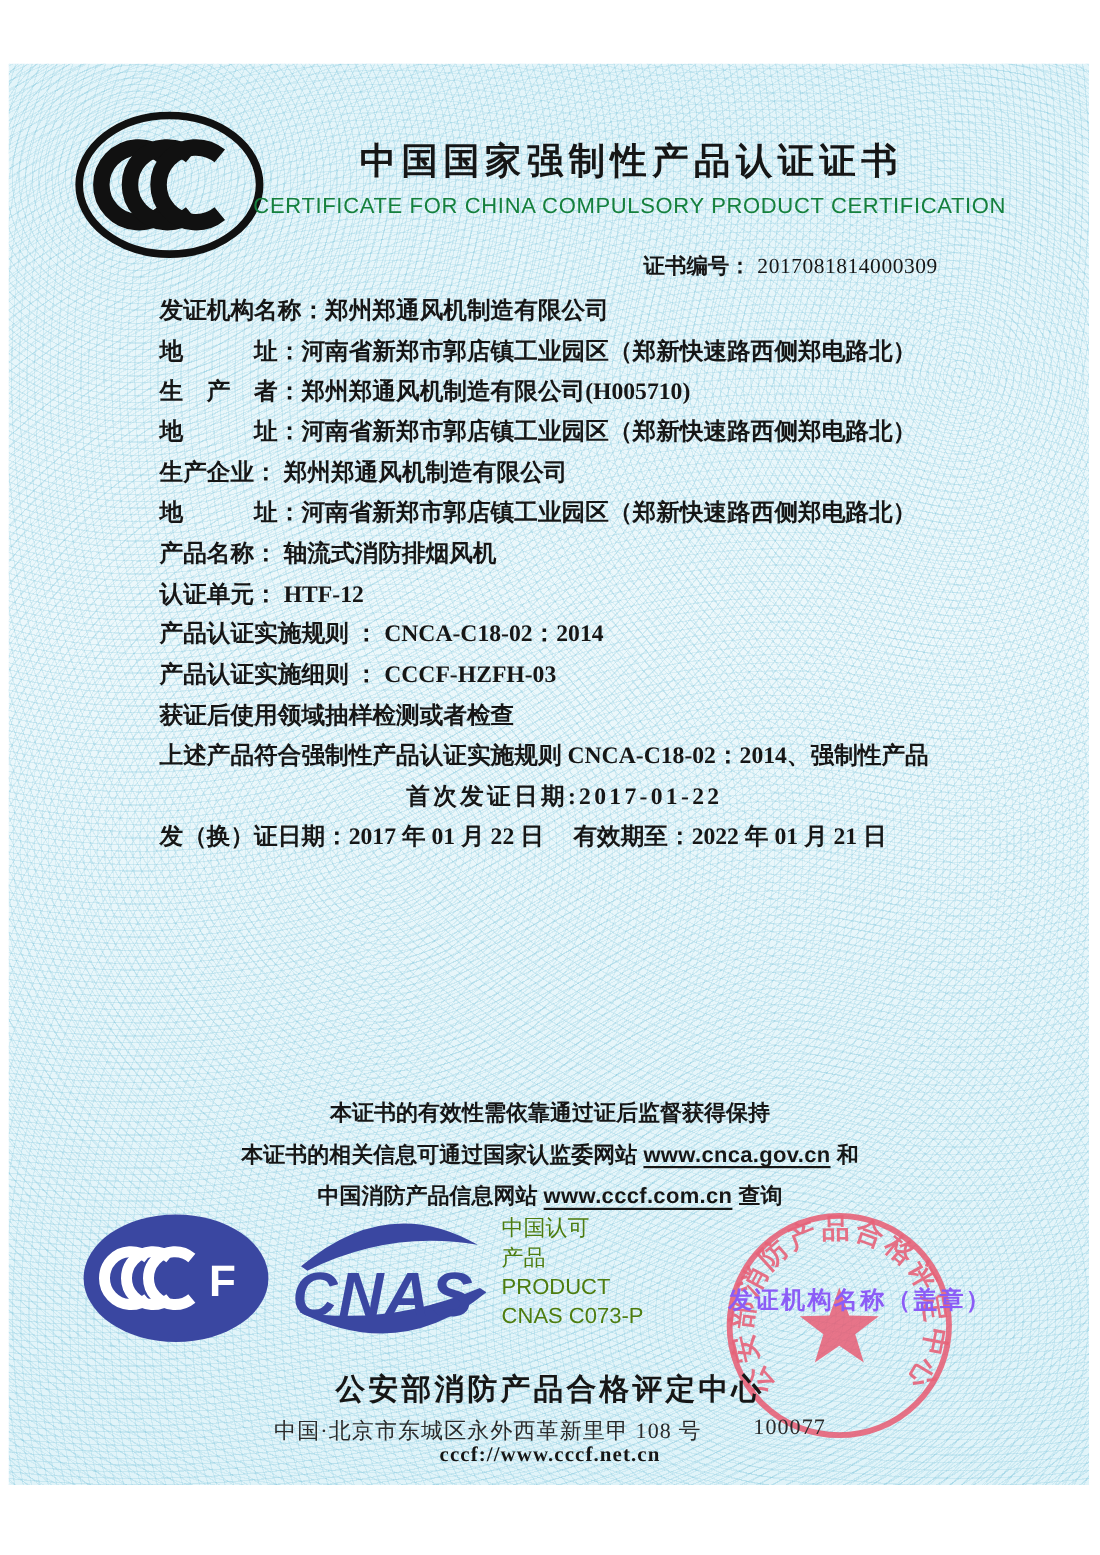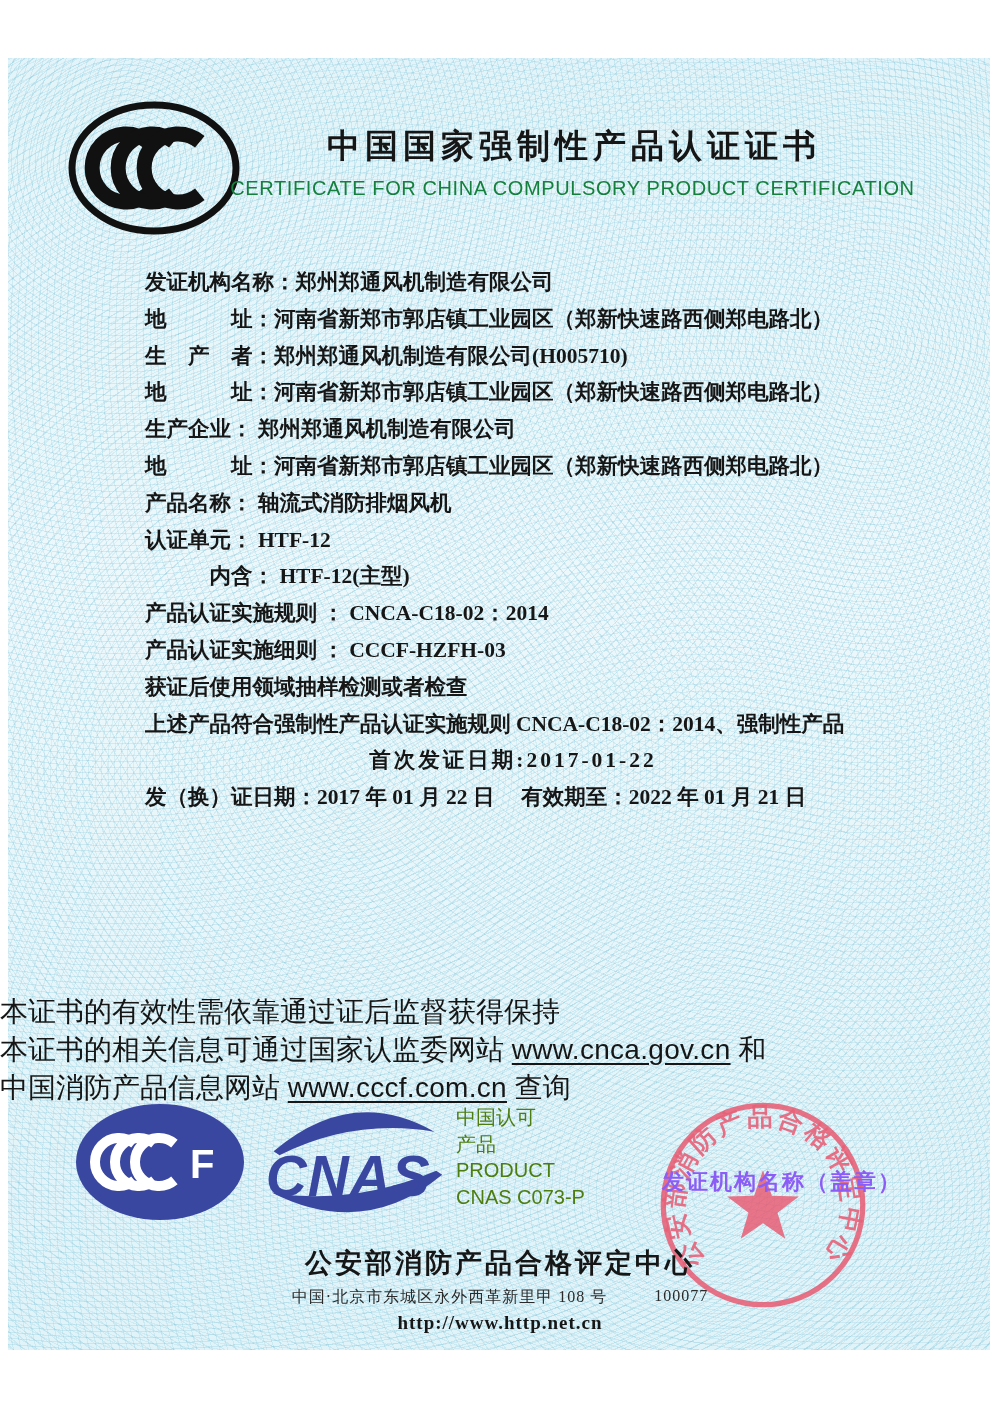--- a/index.html
+++ b/index.html
@@ -26,70 +26,72 @@
   .title-en{position:absolute;left:184px;width:777px;top:177px;text-align:center;
     font-size:20px;letter-spacing:.6px;font-family:"Liberation Sans","DejaVu Sans",sans-serif;color:#15803d;}
   .cert-line{position:absolute;left:585px;top:228px;font-size:19.5px;font-weight:bold;}
   .cert-line .num{font-weight:normal;letter-spacing:.5px;margin-left:6px;}
 
   .fields{position:absolute;left:145px;top:264px;width:736px;font-size:21.5px;font-weight:bold;}
   .fields .row{height:36.8px;line-height:36.8px;white-space:nowrap;}
   .fields .lbl,.fields .val{white-space:pre;}
   .fields .row.center{text-align:center;letter-spacing:3px;}
 
-  .notices{position:absolute;left:0;width:1000px;top:993px;
-    font-family:"Liberation Sans","DejaVu Sans",sans-serif;font-weight:normal;font-size:28px;}
+  .notices{position:absolute;left:0;width:1000px;top:993px;text-align:center;
+    font-family:"Liberation Sans","DejaVu Sans",sans-serif;font-weight:bold;font-size:20px;}
   .notices .line{line-height:38px;}
   .notices .url{text-decoration:underline;text-underline-offset:4px;letter-spacing:.3px;}
 
   .logo-ccc{position:absolute;left:64px;top:98px;}
   .logo-cccf{position:absolute;left:74px;top:1102px;}
   .logo-cnas{position:absolute;left:254px;top:1094px;}
   .accr{position:absolute;left:456px;top:1104px;font-size:20px;line-height:26.5px;color:#4d7c0f;}
   .accr .cjk{font-family:"Liberation Serif","DejaVu Serif",serif;}
   .accr .lat{font-family:"Liberation Sans","DejaVu Sans",sans-serif;}
 
   .seal{position:absolute;left:658px;top:1100px;opacity:.92;}
   .issuer-label{position:absolute;left:662px;top:1167px;font-size:22px;font-weight:bold;
     letter-spacing:2px;z-index:6;color:#8b5cf6;}
 
   .footer-org{position:absolute;left:0;width:1000px;top:1245px;text-align:center;
     font-size:27px;font-weight:bold;letter-spacing:3px;}
   .footer-addr{position:absolute;left:0;width:1000px;top:1287px;display:flex;
-    justify-content:center;gap:47px;font-size:16px;color:#2a2a2a;letter-spacing:1px;}
+    justify-content:center;gap:47px;font-size:20px;color:#2a2a2a;letter-spacing:1px;}
   .footer-web{position:absolute;left:0;width:1000px;top:1312px;text-align:center;
     font-size:19px;font-weight:bold;letter-spacing:1px;}
 </style>
 </head>
 <body>
 
 <div class="page">
   <div class="guilloche"></div>
 
   <svg class="logo-ccc" width="180" height="140" viewBox="0 0 180 140">
     <ellipse cx="90" cy="70" rx="82" ry="63" fill="none" stroke="#111" stroke-width="7"></ellipse>
     <path d="M83.8,96.2 A34,34 0 1 1 83.8,43.8" fill="none" stroke="#111" stroke-width="15"></path>
     <path d="M109.8,96.2 A34,34 0 1 1 109.8,43.8" fill="none" stroke="#111" stroke-width="15"></path>
     <path d="M135.8,96.2 A34,34 0 1 1 135.8,43.8" fill="none" stroke="#111" stroke-width="15"></path>
   </svg>
 
   <div class="title-cn serif">中国国家强制性产品认证证书</div>
   <div class="title-en">CERTIFICATE FOR CHINA COMPULSORY PRODUCT CERTIFICATION</div>
 
+  <div class="cert-line">
+    <span>证书编号：</span><span class="num">2017081814000309</span>
+  </div>
 
   <div class="fields">
     <div class="row"><span class="lbl">发证机构名称：</span><span class="val">郑州郑通风机制造有限公司</span></div>
     <div class="row"><span class="lbl">地　　　址：</span><span class="val">河南省新郑市郭店镇工业园区（郑新快速路西侧郑电路北）</span></div>
     <div class="row"><span class="lbl">生　产　者：</span><span class="val">郑州郑通风机制造有限公司(H005710)</span></div>
     <div class="row"><span class="lbl">地　　　址：</span><span class="val">河南省新郑市郭店镇工业园区（郑新快速路西侧郑电路北）</span></div>
     <div class="row"><span class="lbl">生产企业： </span><span class="val">郑州郑通风机制造有限公司</span></div>
     <div class="row"><span class="lbl">地　　　址：</span><span class="val">河南省新郑市郭店镇工业园区（郑新快速路西侧郑电路北）</span></div>
     <div class="row"><span class="lbl">产品名称： </span><span class="val">轴流式消防排烟风机</span></div>
     <div class="row"><span class="lbl">认证单元： </span><span class="val">HTF-12</span></div>
-    <div class="row"><span class="lbl">　　　内含： </span><span class="val">HTF-12(主型)</span></div>
     <div class="row"><span class="lbl">产品认证实施规则 ： </span><span class="val">CNCA-C18-02：2014</span></div>
     <div class="row"><span class="lbl">产品认证实施细则 ： </span><span class="val">CCCF-HZFH-03</span></div>
     <div class="row"><span class="val">获证后使用领域抽样检测或者检查</span></div>
     <div class="row">上述产品符合强制性产品认证实施规则 CNCA-C18-02：2014、强制性产品</div>
     <div class="row center">首次发证日期:2017-01-22</div>
     <div class="row">发（换）证日期：2017 年 01 月 22 日　 有效期至：2022 年 01 月 21 日</div>
   </div>
 
   <div class="notices">
     <div class="line">本证书的有效性需依靠通过证后监督获得保持</div>
@@ -128,14 +130,14 @@
       <textPath href="#sealArc" startOffset="2">公安部消防产品合格评定中心</textPath>
     </text>
   </svg>
   <div class="issuer-label">发证机构名称（盖章）</div>
 
   <div class="footer-org">公安部消防产品合格评定中心</div>
   <div class="footer-addr">
     <span>中国·北京市东城区永外西革新里甲 108 号</span>
     <span>100077</span>
   </div>
-  <div class="footer-web">http://www.http.net.cn</div>
+  <div class="footer-web">cccf://www.cccf.net.cn</div>
 </div>
 
 </body></html>

